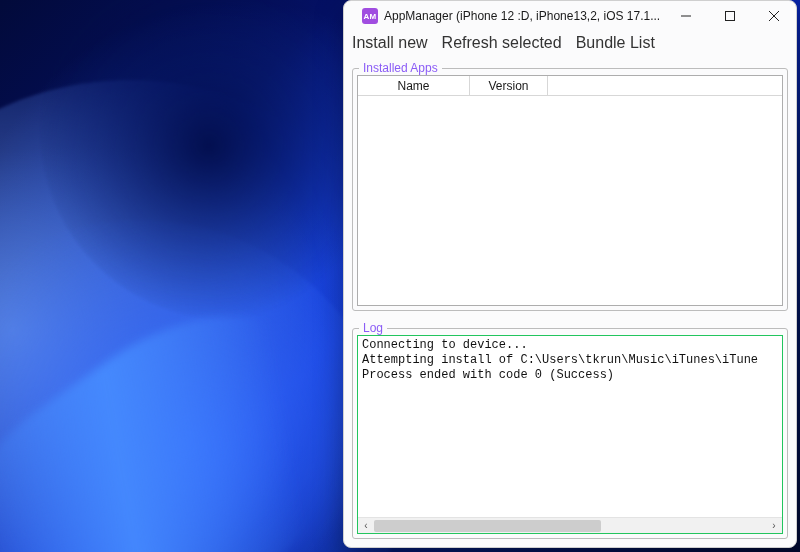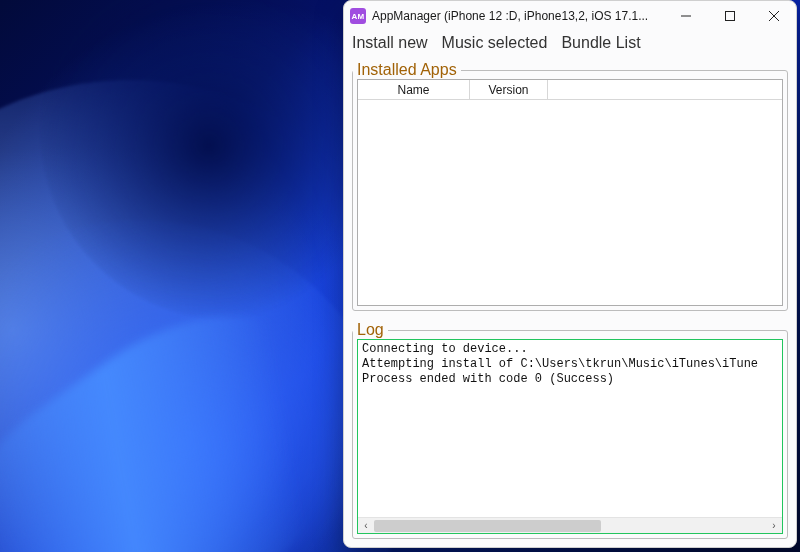--- a/index.html
+++ b/index.html
@@ -50,20 +50,21 @@
     overflow: hidden;
   }
   .titlebar {
     height: 30px;
     display: flex;
     align-items: center;
     padding-left: 6px;
     font-size: 12px;
     color: #1a1a1a;
     user-select: none;
+    margin-left: 12px;
   }
   .app-icon {
     width: 16px; height: 16px;
     background: #a04de0;
     border-radius: 3px;
     display: inline-flex;
     align-items: center; justify-content: center;
     color: #fff; font-size: 8px; font-weight: 700;
     margin-right: 6px;
     letter-spacing: .3px;
@@ -101,23 +102,24 @@
     border: 1px solid #bcbcbc;
     border-radius: 3px;
     margin: 0;
     padding: 0;
     position: relative;
     display: flex;
     flex-direction: column;
     min-height: 0;
   }
   fieldset.panel > legend {
-    font-size: 16px;
-    color: #a16207;
+    font-size: 12px;
+    color: #8b5cf6;
     padding: 0 4px;
+    margin-left: 6px;
   }
   .apps-panel { flex: 1.15; }
   .log-panel  { flex: 1; }
 
   .table-wrap {
     margin: 0 4px 4px 4px;
     flex: 1;
     border: 1px solid #adadad;
     background: #1d4ed8;
     overflow: hidden;
@@ -214,21 +216,21 @@
         <div class="winbtn close">
           <svg viewBox="0 0 10 10">
               <path d="M0 0 L10 10 M10 0 L0 10"></path>
             </svg>
         </div>
       </div>
     </div>
 
     <div class="menubar">
       <span class="menu-item">Install new</span>
-      <span class="menu-item">Music selected</span>
+      <span class="menu-item">Refresh selected</span>
       <span class="menu-item">Bundle List</span>
     </div>
 
     <div class="client">
 
       <fieldset class="panel apps-panel">
         <legend>Installed Apps</legend>
         <div class="table-wrap">
           <div class="thead">
             <div class="th col-name">Name</div>

